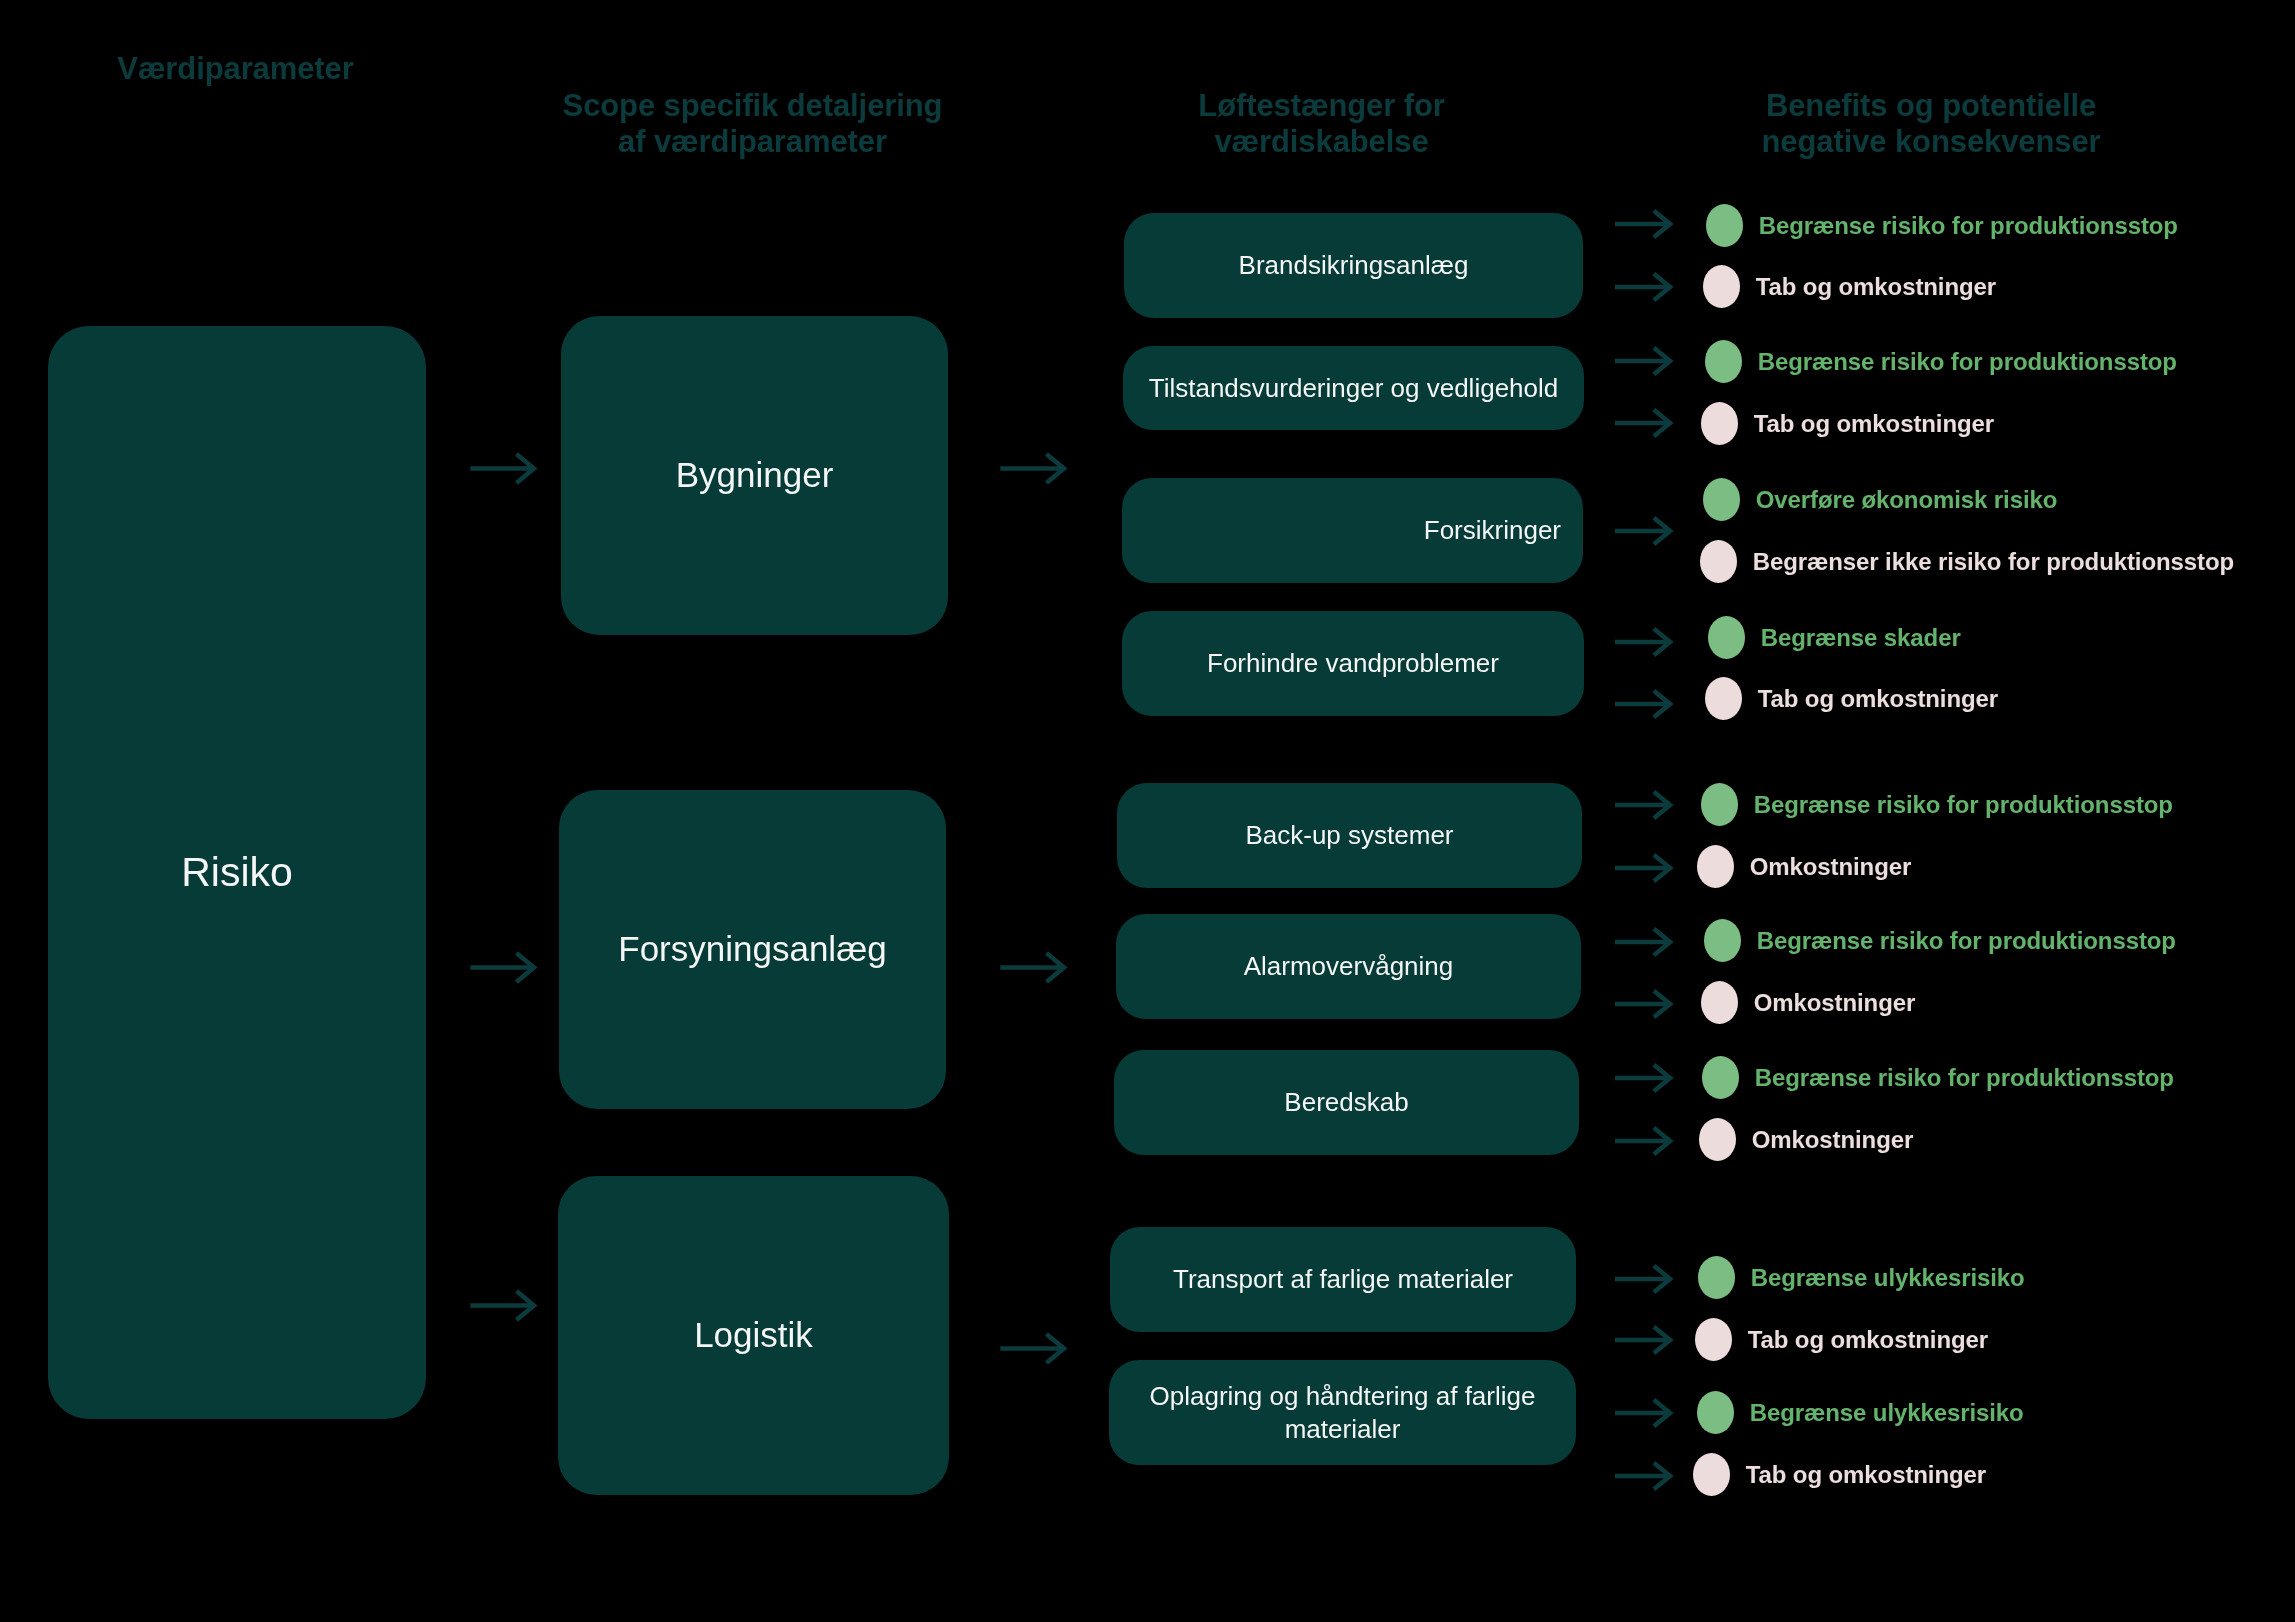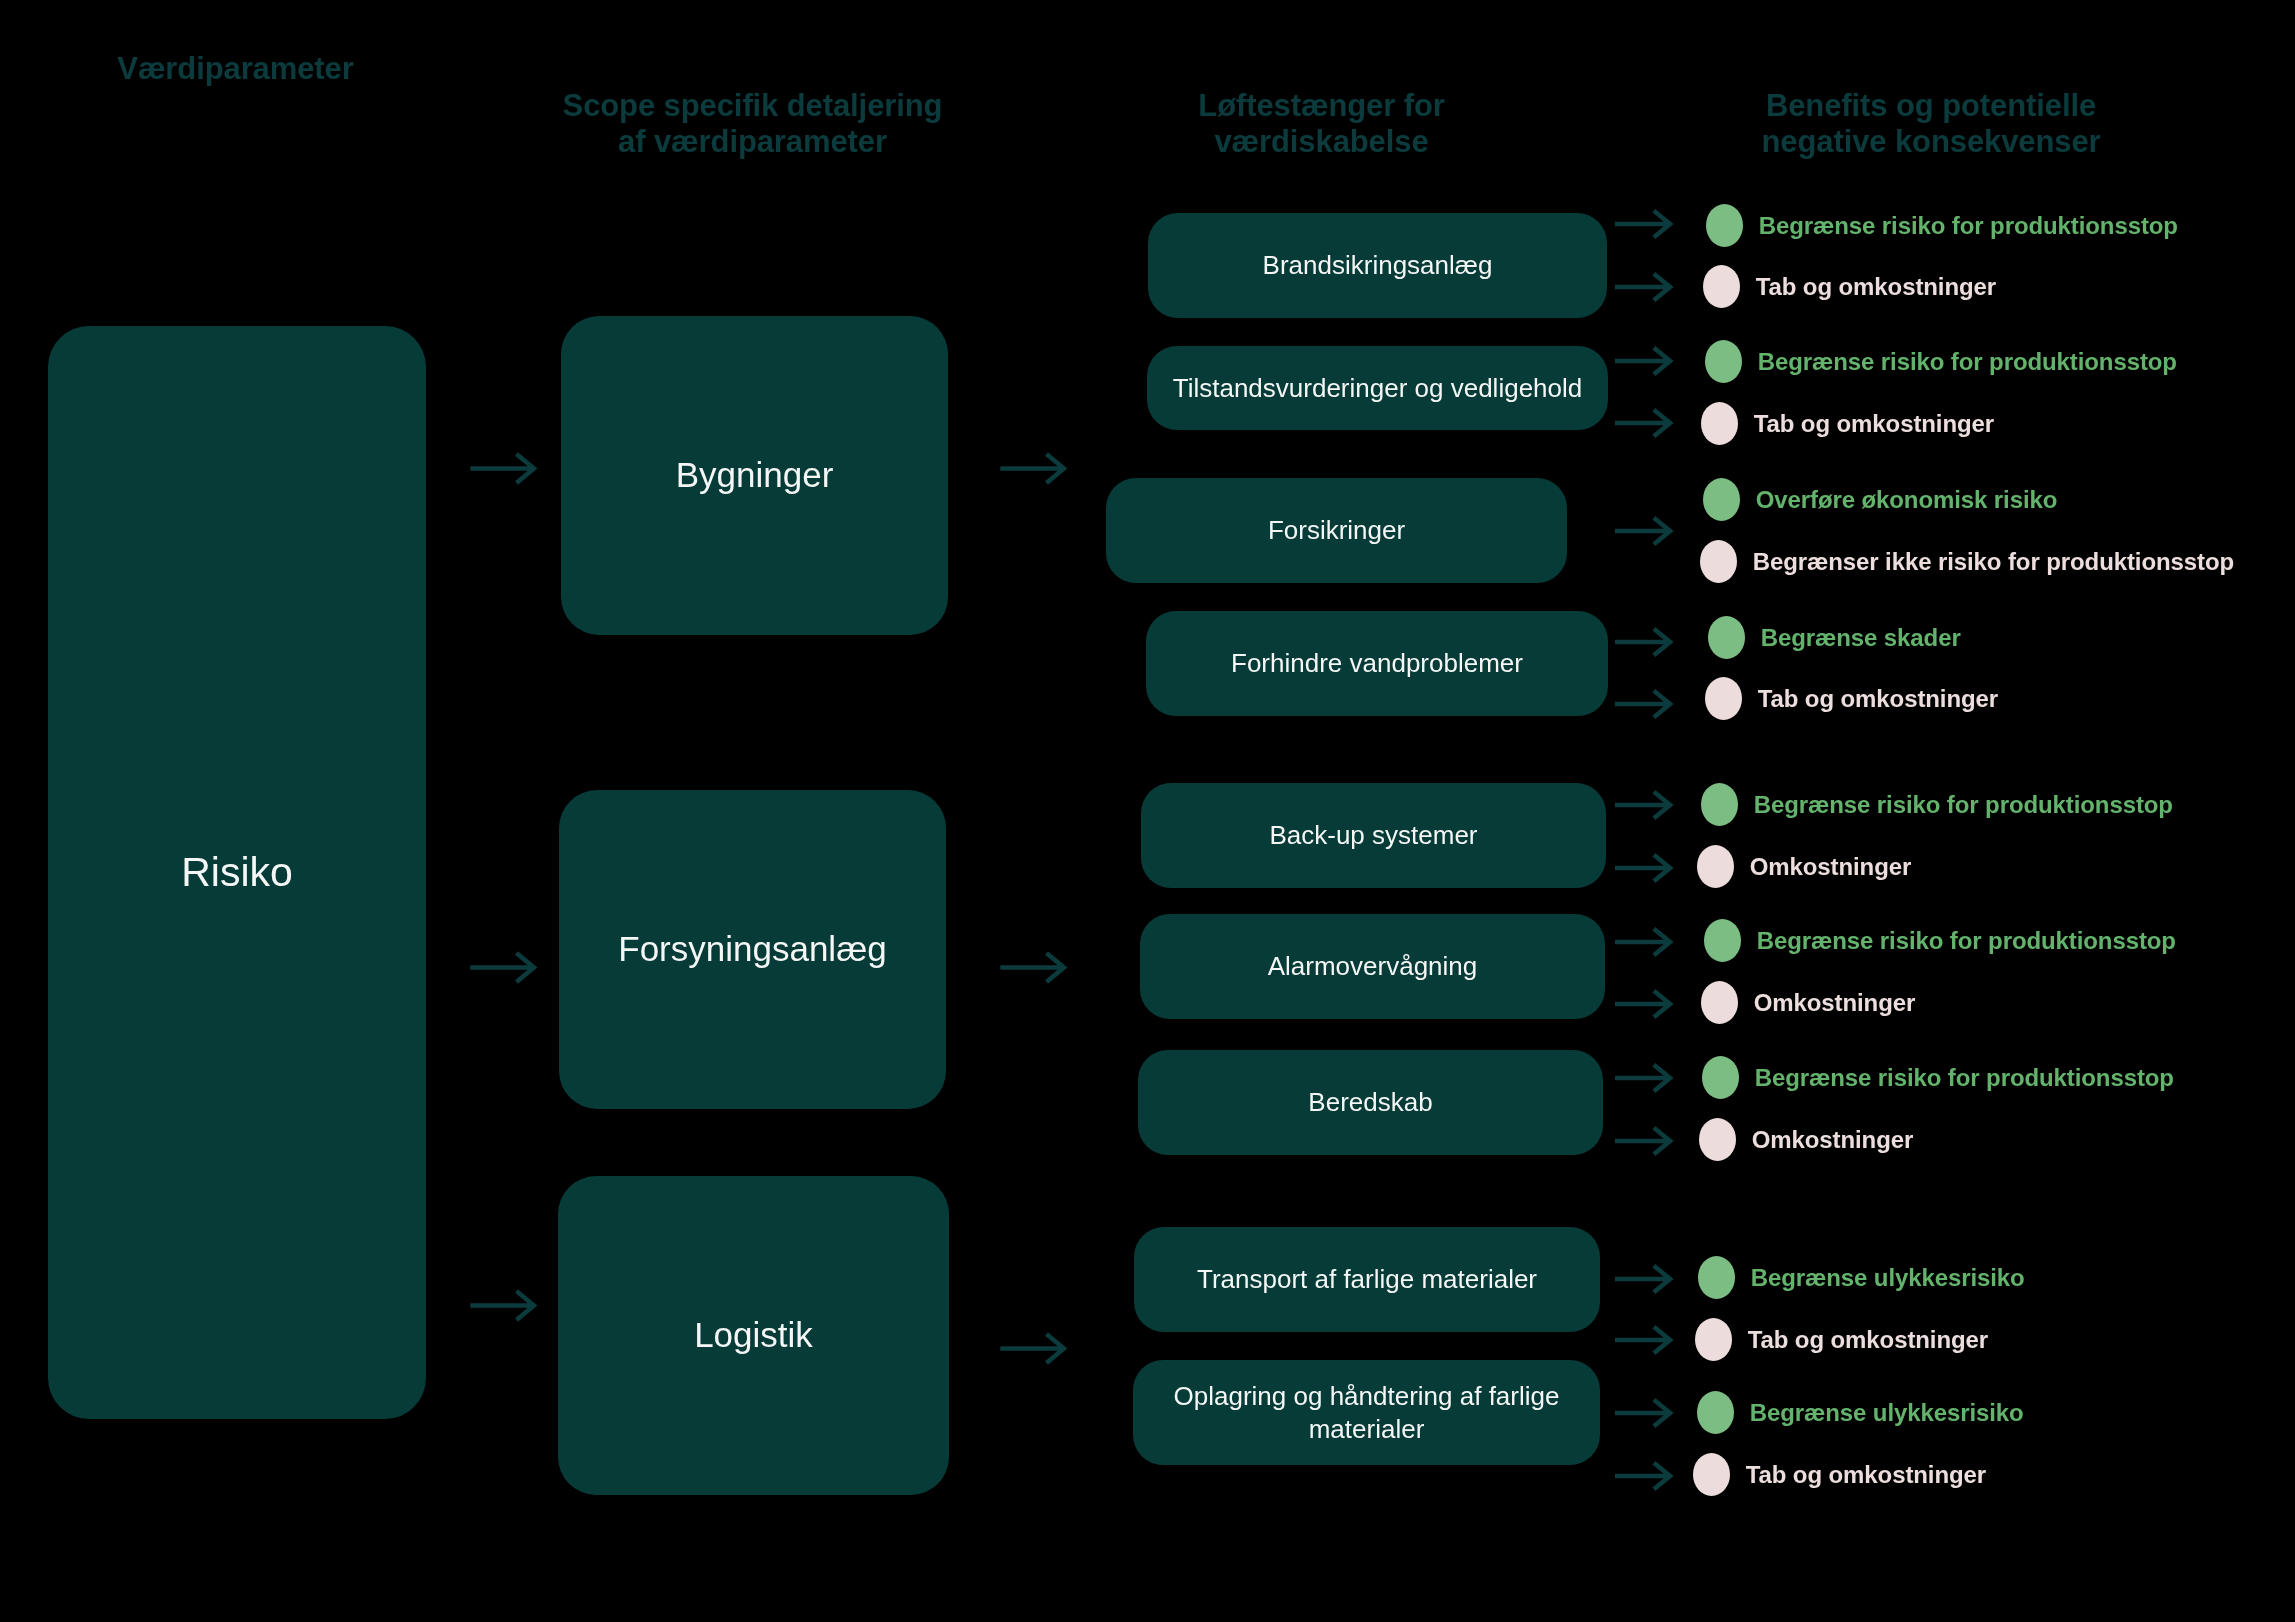--- a/index.html
+++ b/index.html
@@ -10,21 +10,21 @@
   
   .col-head{position:absolute;text-align:center;color:#0B3B3C;
             font-weight:700;font-size:31px;line-height:1.18;letter-spacing:-0.1px;}
 
   
   .box{position:absolute;background:#063B38;border-radius:34px;
        display:flex;align-items:center;justify-content:center;
        color:#F4F7F5;text-align:center;font-weight:700;line-height:1.26;}
   .box.lvl1{font-size:41px;font-weight:500;border-radius:41px;align-items:center;}
   .box.lvl2{font-size:35px;font-weight:500;border-radius:38px;}
-  .box.lvl3{font-size:26px;font-weight:500;border-radius:30px;margin-left:24px;}
+  .box.lvl3{font-size:26px;font-weight:500;border-radius:30px;}
   .box-label{padding:0 22px;}
 
   
   .arrow{position:absolute;display:block;}
   .arrow svg{display:block;}
 
   
   .benefit{position:absolute;display:flex;align-items:center;}
   .dot{width:37px;height:43px;border-radius:50%;flex:0 0 auto;}
   .dot.good{background:#7CBD83;}
@@ -107,21 +107,21 @@
   </div>
 
   <div class="box lvl3" style="left:1124px/*x*/;top:213px;width:459px;height:105px;">
     <span class="box-label">Brandsikringsanlæg</span>
   </div>
 
   <div class="box lvl3" style="left:1123px;top:346px;width:461px;height:84px;">
     <span class="box-label">Tilstandsvurderinger og vedligehold</span>
   </div>
 
-  <div class="box lvl3" style="left:1082px;top:478px;width:461px;height:105px;">
+  <div class="box lvl3" style="left:1122px;top:478px;width:461px;height:105px;justify-content:flex-end;">
     <span class="box-label">Forsikringer</span>
   </div>
 
   <div class="box lvl3" style="left:1122px;top:611px;width:462px;height:105px;">
     <span class="box-label">Forhindre vandproblemer</span>
   </div>
 
   <div class="box lvl3" style="left:1117px;top:783px;width:465px;height:105px;">
     <span class="box-label">Back-up systemer</span>
   </div>

